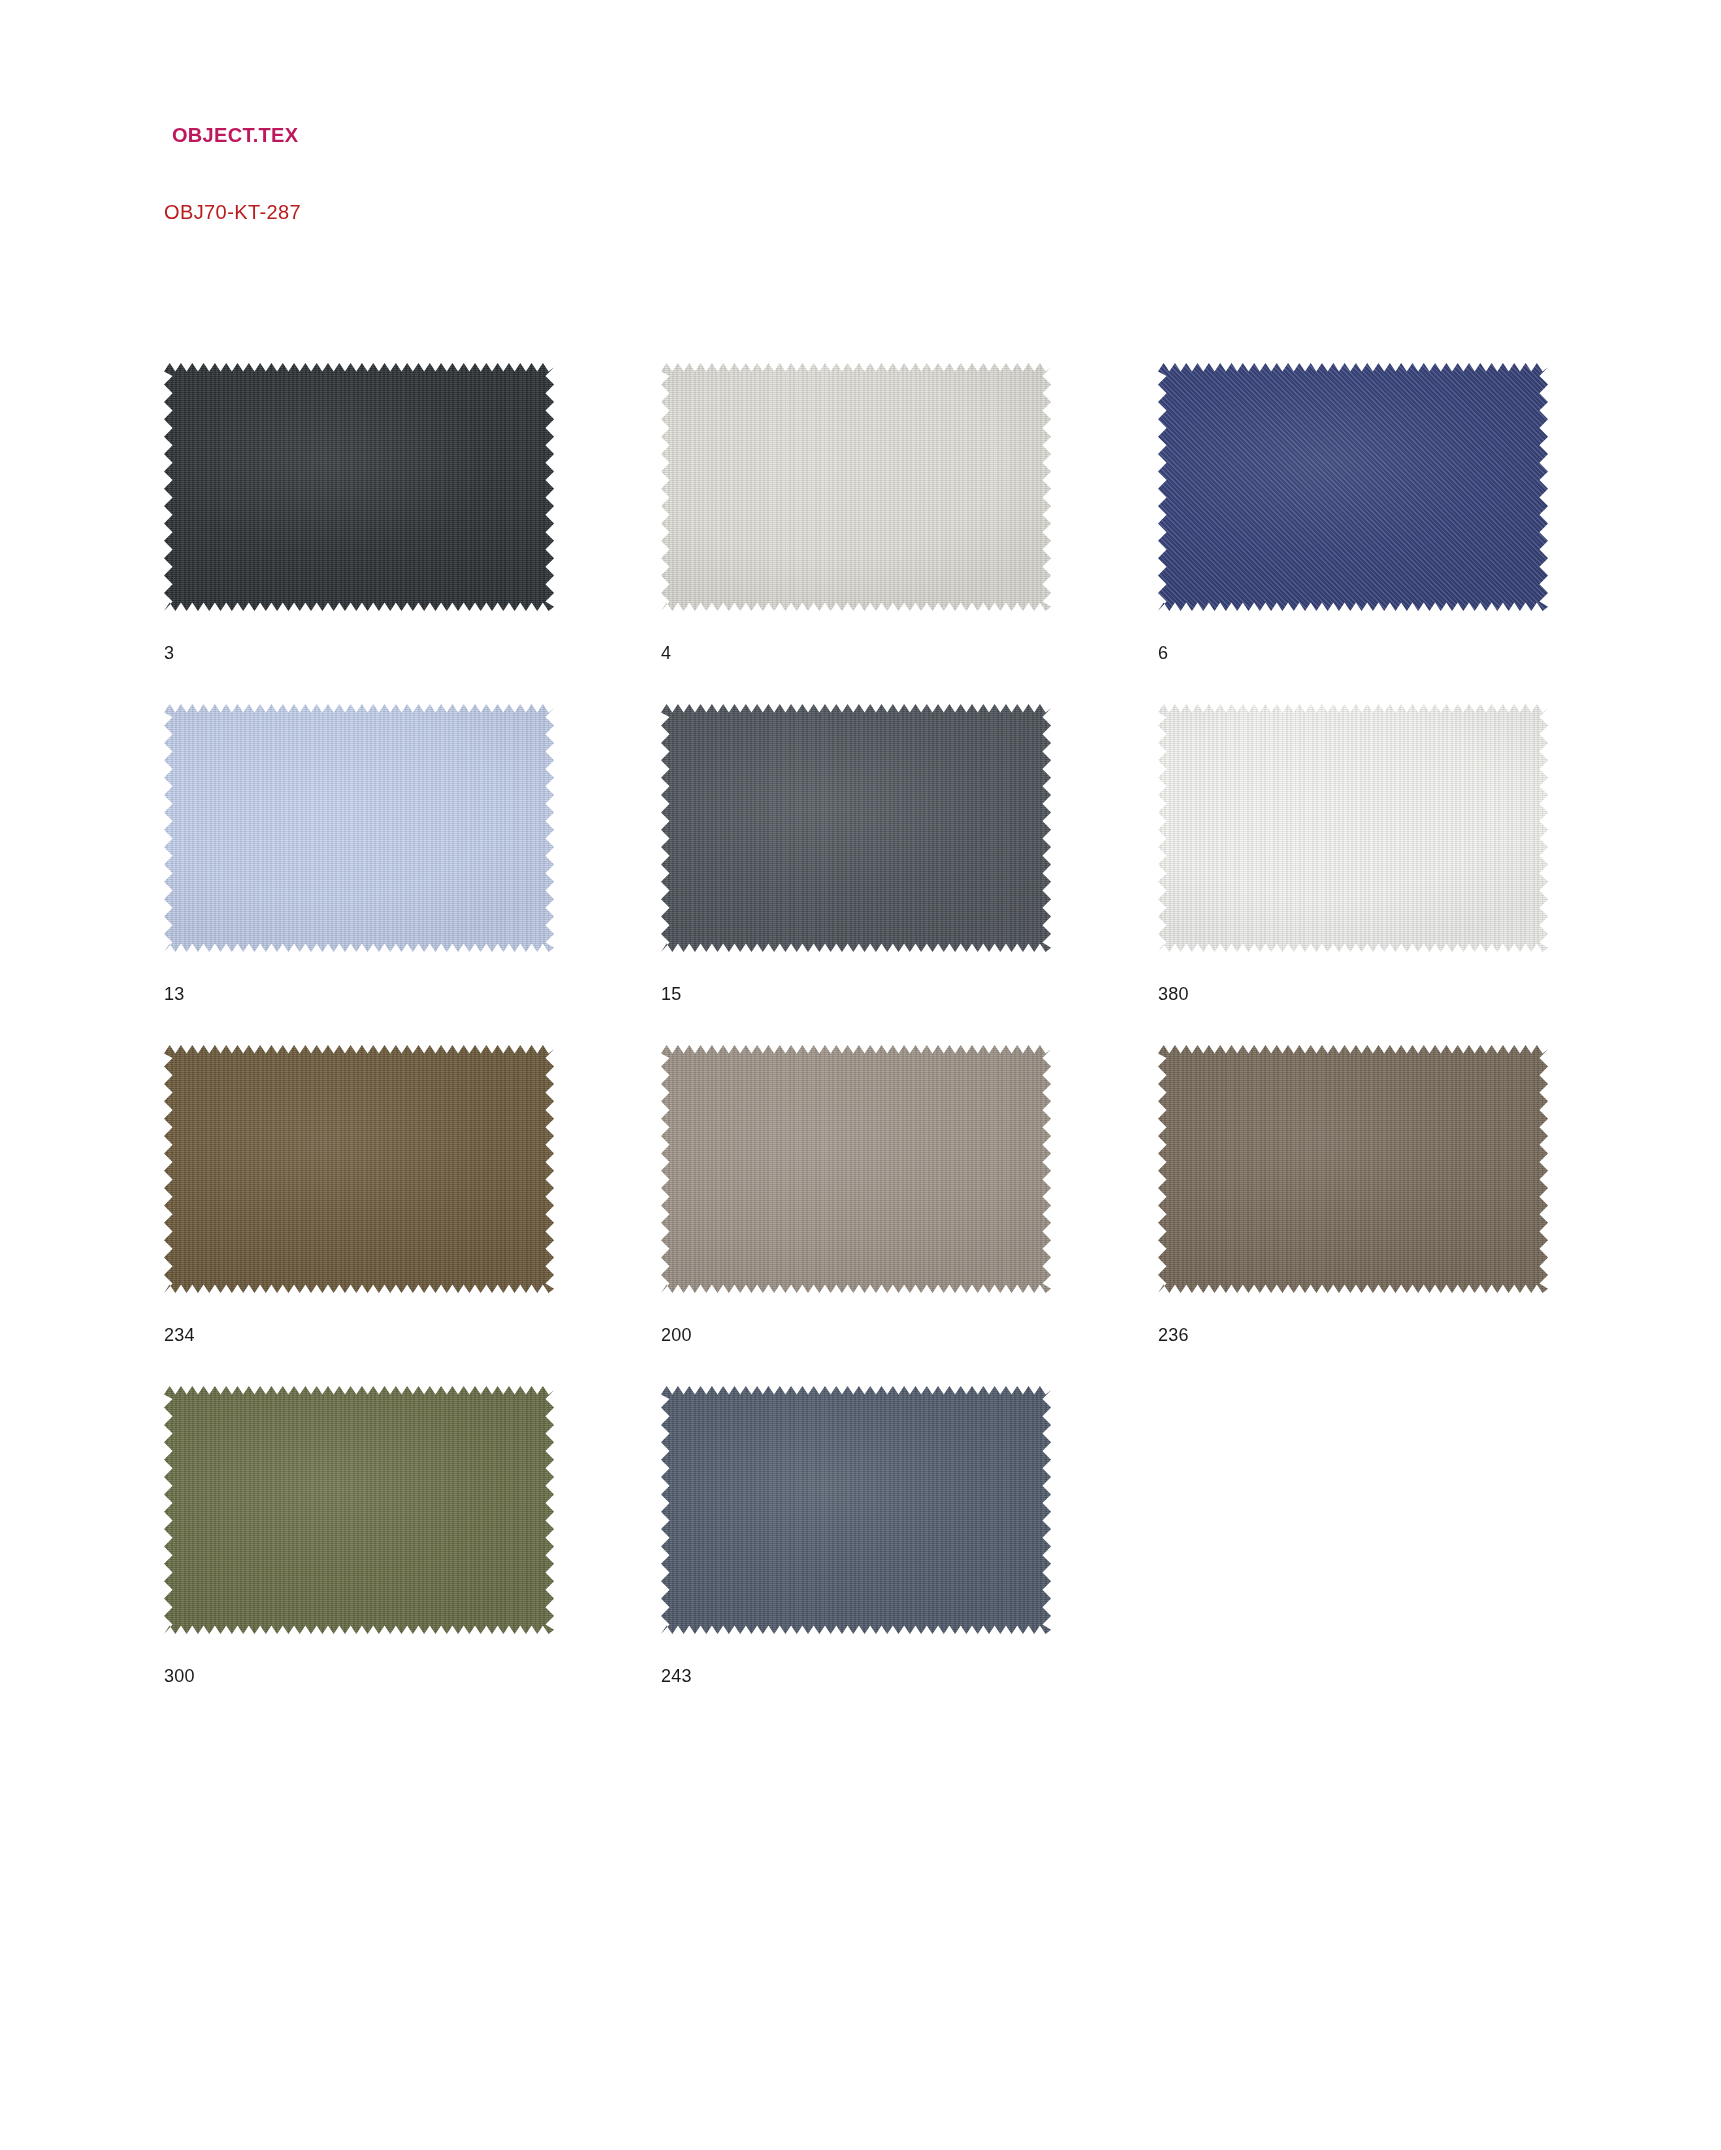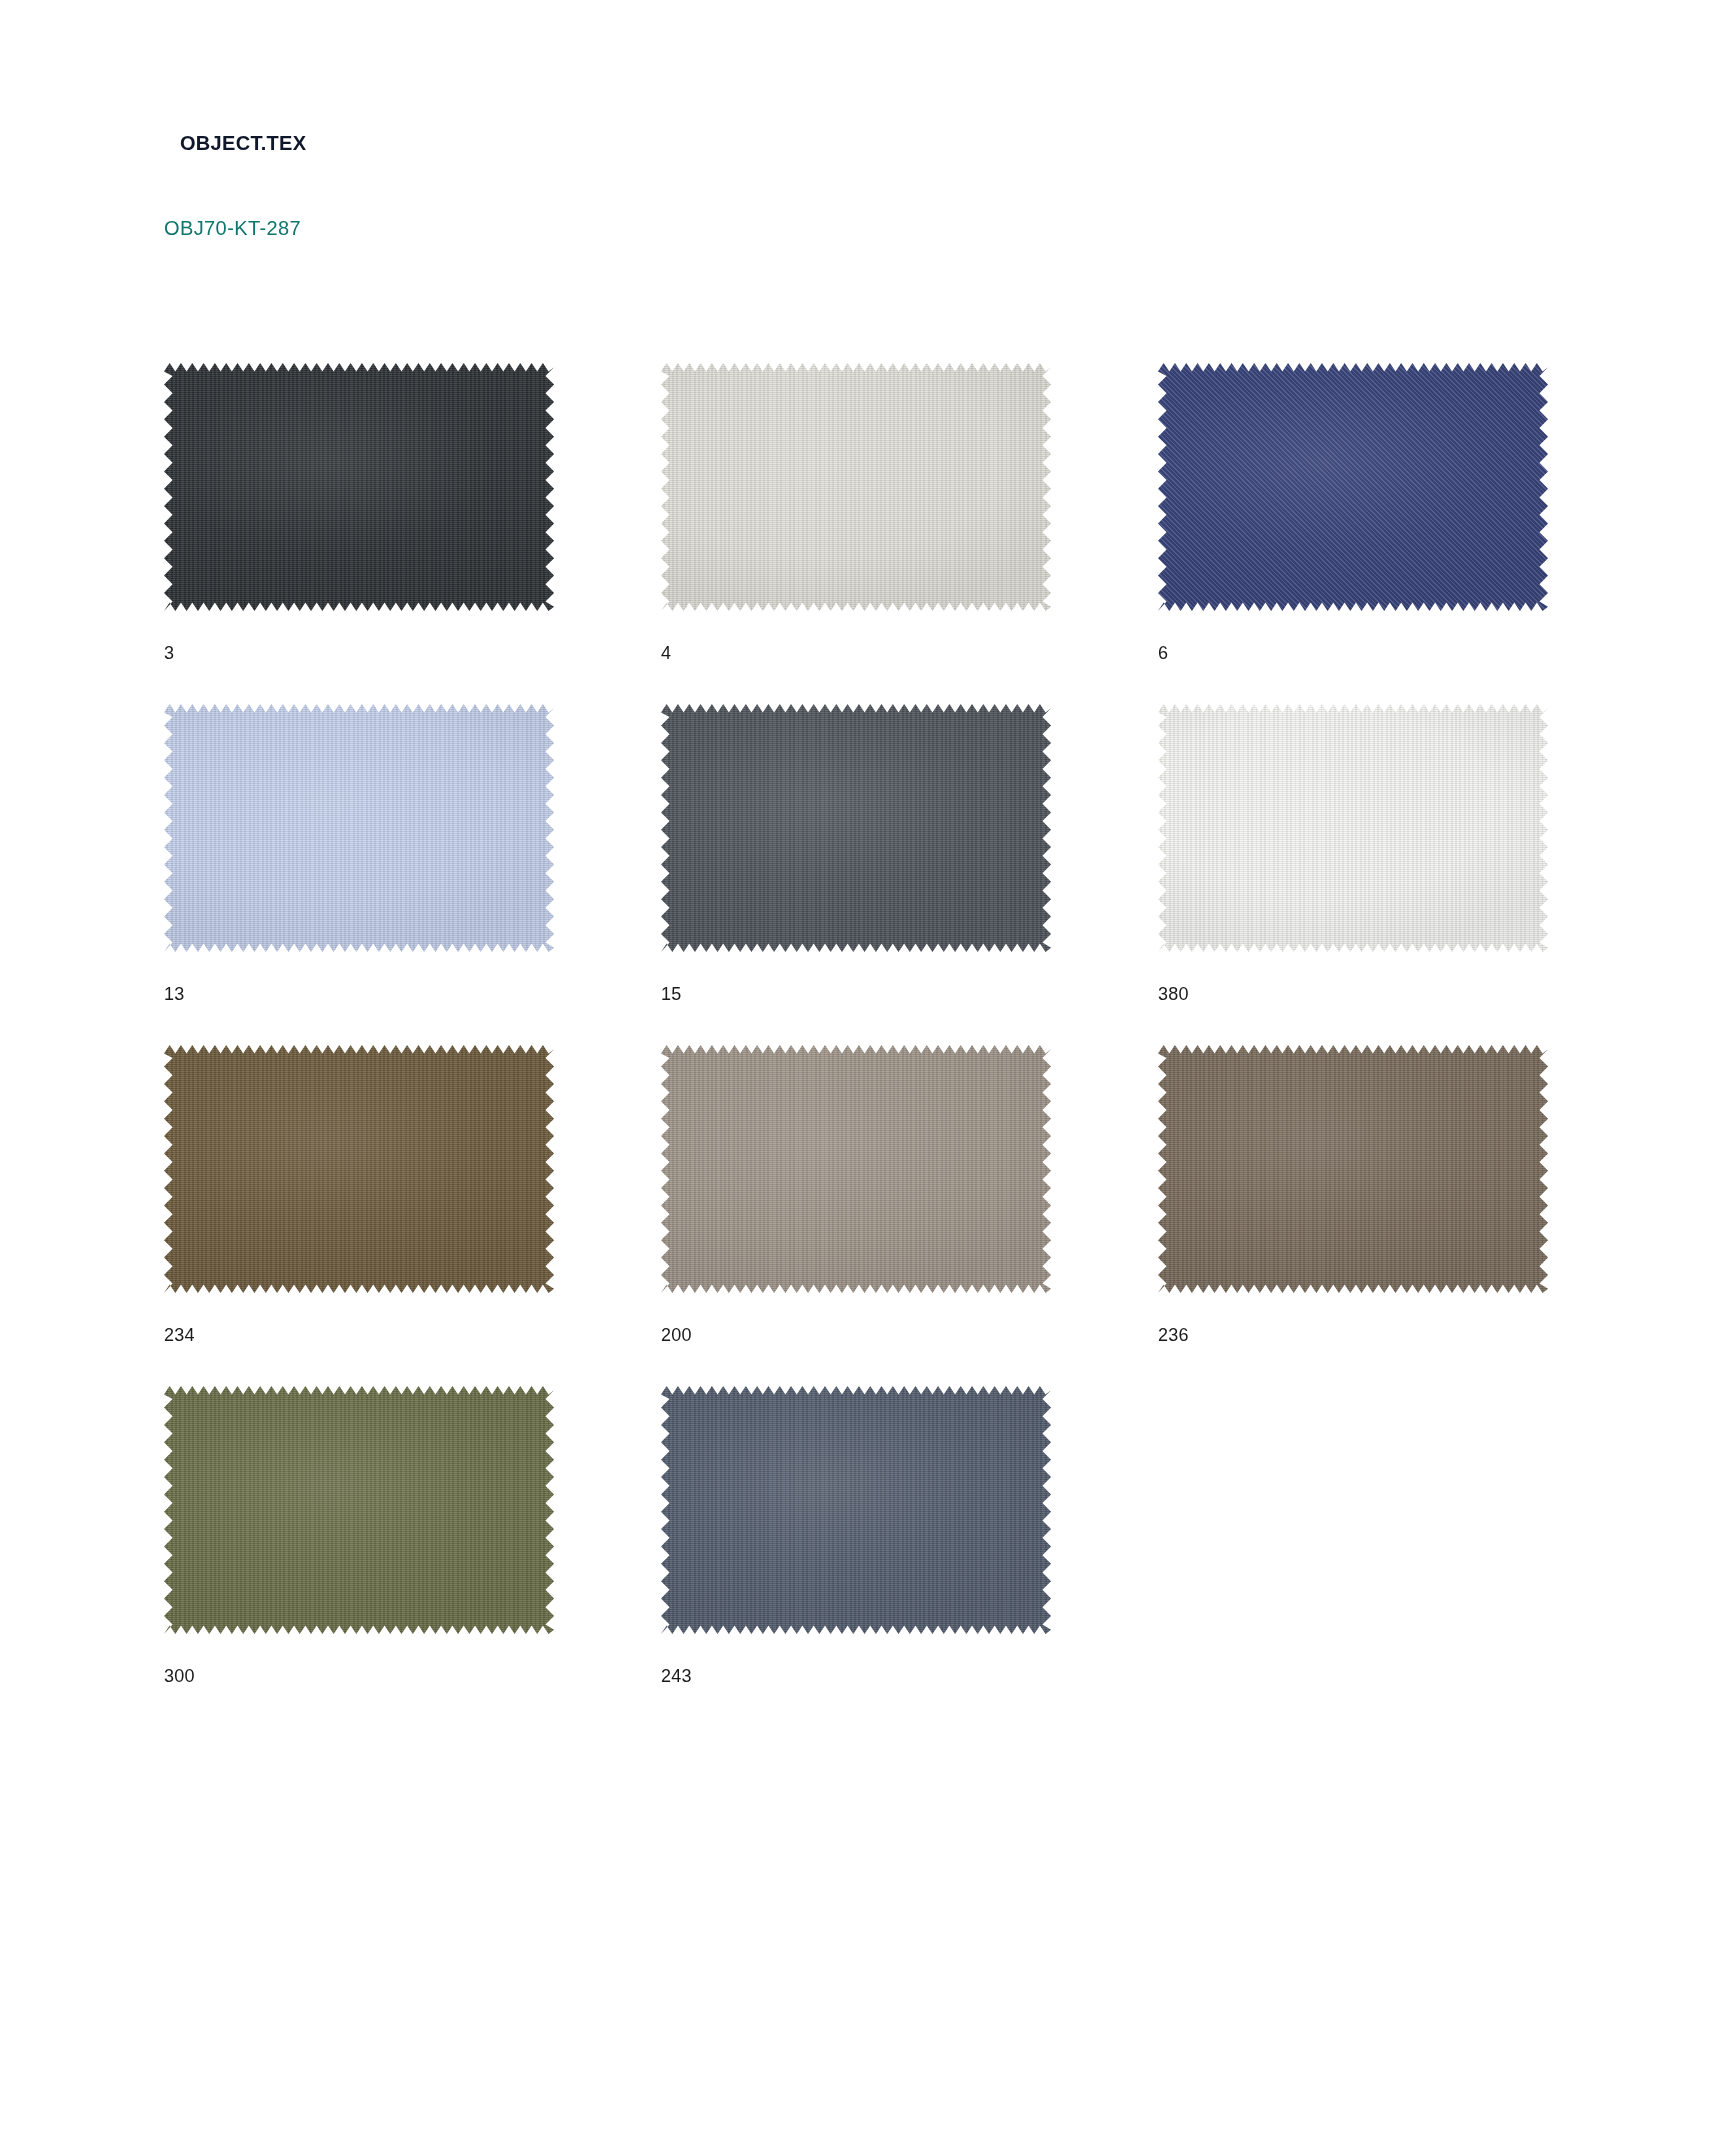--- a/index.html
+++ b/index.html
@@ -30,29 +30,29 @@
   .header {
     position: absolute;
     left: 164px;
     top: 116px;
     width: 1040px;
   }
   .brand-title {
     font-size: 20px;
     font-weight: 700;
     letter-spacing: 0.3px;
-    color: #0f172a;
+    color: #be185d;
     line-height: 1.1;
-    margin: 16px;
+    margin: 8px;
   }
   .doc-code {
     font-size: 20px;
     font-weight: 400;
     letter-spacing: 0.4px;
-    color: #0f766e;
+    color: #b91c1c;
     line-height: 1.1;
     margin: 0;
     padding-top: 47px;
   }
 
   
   .swatch-grid {
     position: absolute;
     left: 164px;
     top: 363px;

